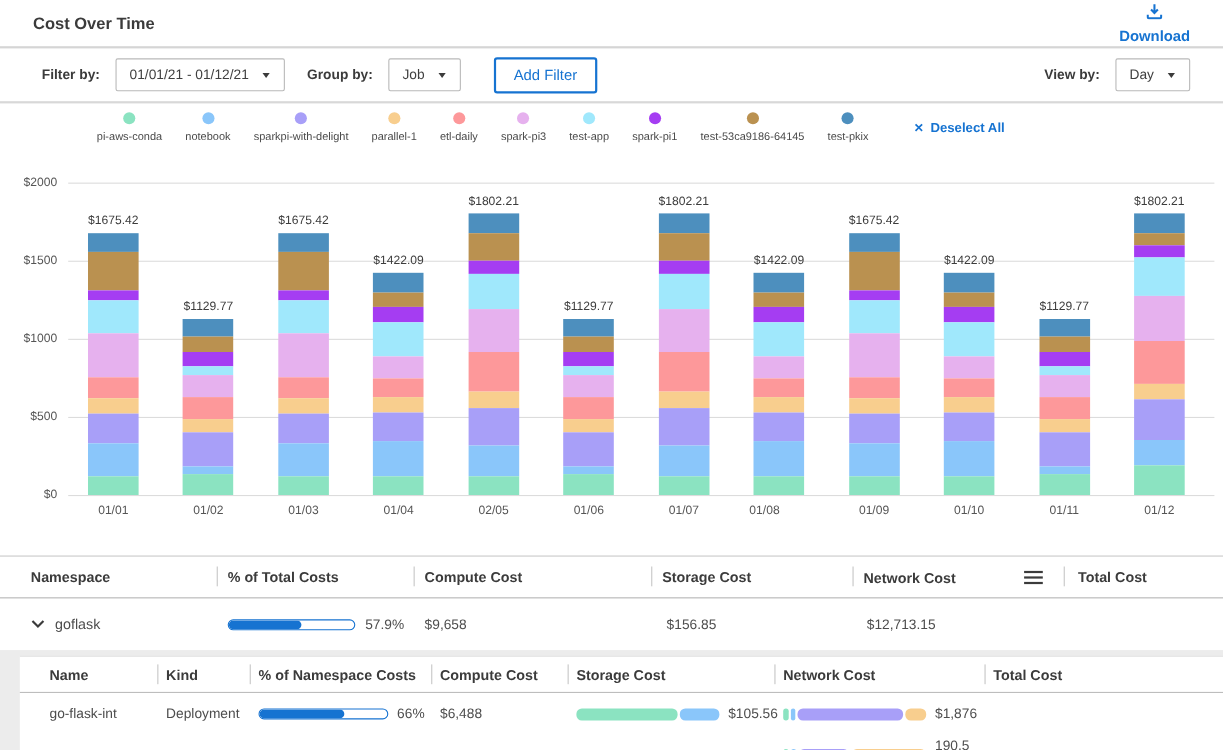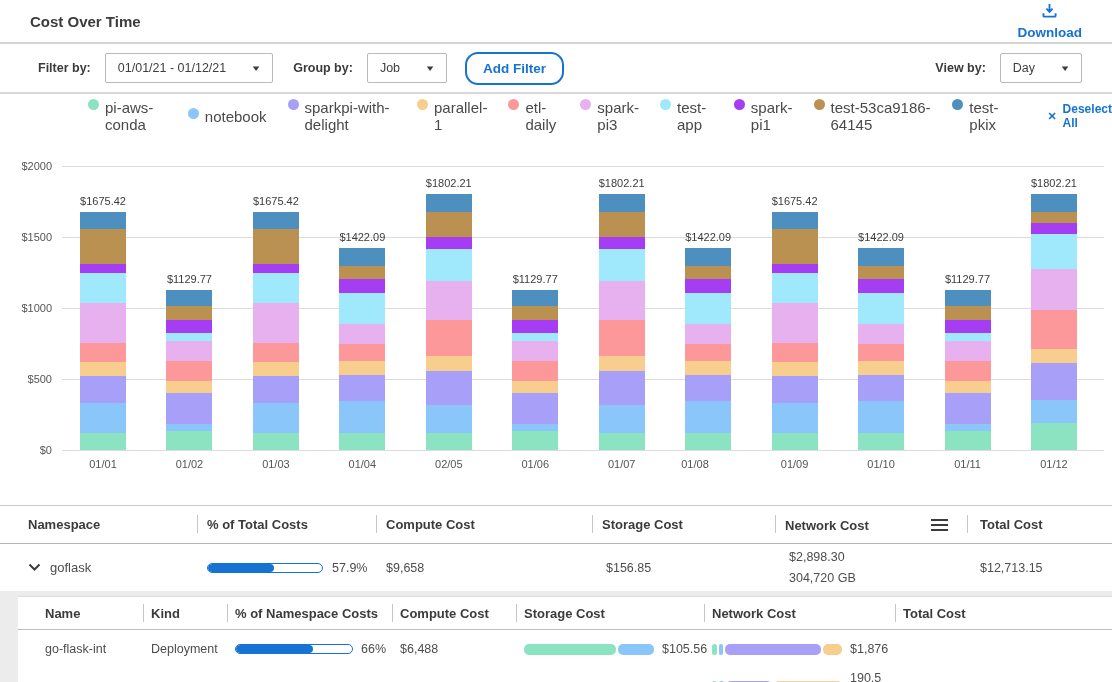--- a/index.html
+++ b/index.html
@@ -12,30 +12,30 @@
     padding:0 30px; border-bottom:2px solid #d5d5d5; }
   .title { font-size:15px; font-weight:bold; color:#3b3b3b; }
   .download { display:flex; align-items:center; gap:7px; color:#1673d1; font-weight:bold;
     font-size:13.5px; cursor:pointer;flex-direction:column; }
 
   
   .filterbar { height:50px; display:flex; align-items:center; justify-content:space-between;
     padding:0 30px 0 38px; border-bottom:2px solid #d8d8d8; }
   .fgroup { display:flex; align-items:center; gap:14px; }
   .flabel { font-size:12.5px; font-weight:bold; color:#3b3b3b; }
-  .select { display:flex; align-items:center; gap:26px; border:1px solid #b9b9b9; border-radius:2px;
+  .select { display:flex; align-items:center; gap:12px; border:1px solid #b9b9b9; border-radius:2px;
     padding:7px 12px; font-size:12.5px; color:#3f3f3f; background:#fff; cursor:pointer; }
   .caret { font-size:8px; color:#3b3b3b; transform:scaleX(1.4); }
-  .btn-outline { border:2px solid #1673d1; color:#1673d1; background:#fff; font-weight:bold;
-    font-size:13.5px; padding:7px 16px; border-radius:13px; cursor:pointer; margin-left:4px;
+  .btn-outline { border:2px solid #1673d1; color:#1673d1; background:#fff; font-weight:normal;
+    font-size:13.5px; padding:7px 16px; border-radius:3px; cursor:pointer; margin-left:16px;
     font-family:"Liberation Sans", sans-serif; }
 
   
   .legendbar { height:44px; display:flex; align-items:center; padding-left:88px; gap:21px; }
-  .legend-item { display:flex; gap:6px; font-size:15px; color:#4a4a4a; cursor:pointer; }
+  .legend-item { display:flex; align-items:center; gap:6px; font-size:10px; color:#4a4a4a; cursor:pointer;flex-direction:column; }
   .dot { width:11px; height:11px; border-radius:50%; flex:none; }
   .deselect { display:flex; align-items:center; gap:6px; color:#1673d1; font-weight:bold;
     font-size:12px; margin-left:20px; cursor:pointer; }
   .deselect .x { font-size:11px; font-weight:bold; }
 
   
   .chart { position:relative; height:352px; }
   .gridline { position:absolute; left:62px; right:8px; height:1px; background:#dcdcdc; }
   .ytick { position:absolute; left:0; width:52px; text-align:right; font-size:11px; color:#555;
     transform:translateY(-6px); }
@@ -378,24 +378,20 @@
         <span>goflask</span>
       </div>
       <div class="td td-flexbar">
         <span class="pill">
             <span class="pill-fill" id="ns-pill-fill" style="width: 57.9%;"></span>
           </span>
         <span>57.9%</span>
       </div>
       <div class="td">$9,658</div>
       <div class="td" style="padding-left:14px;">$156.85</div>
-      <div class="td two-line" style="padding-left:14px;">
-        <div>$2,898.30</div>
-        <div>304,720 GB</div>
-      </div>
       <div class="td td-total">$12,713.15</div>
     </div>
   </div>
 
   <div class="nested-wrap">
     <div class="wl-table">
       <div class="whead">
         <div class="wth">Name</div>
         <div class="wth">Kind</div>
         <div class="wth">% of Namespace Costs</div>

